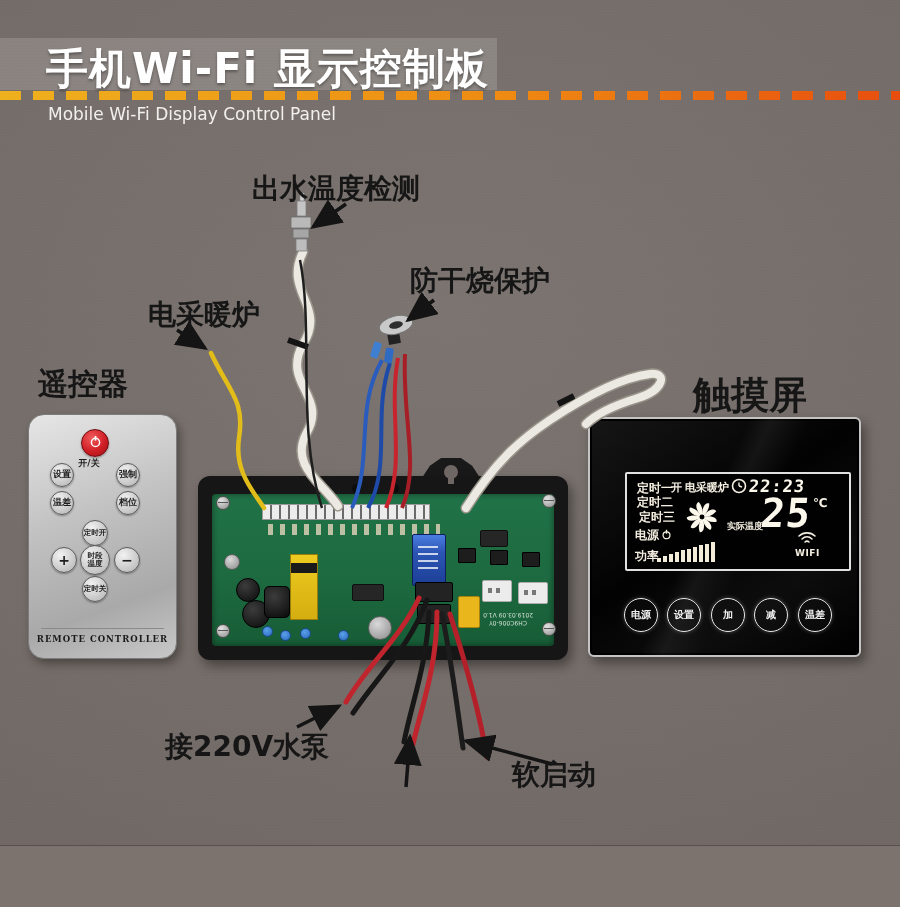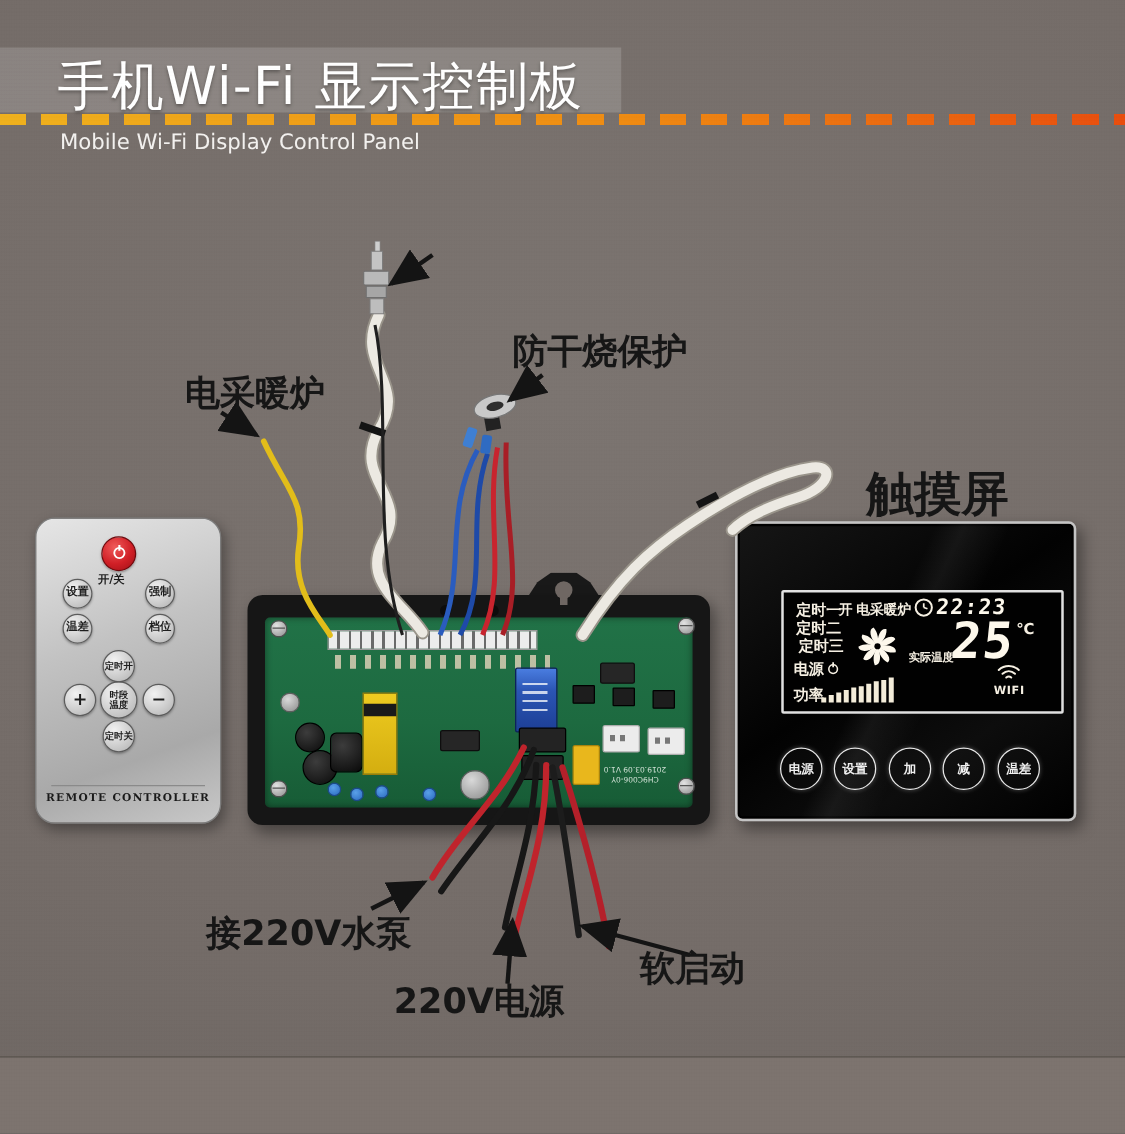--- a/index.html
+++ b/index.html
@@ -10,21 +10,21 @@
   }
   #stage::after{ 
     content:"";position:absolute;inset:0;pointer-events:none;opacity:.25;
     background:
       repeating-linear-gradient(0deg, rgba(0,0,0,.04) 0 1px, transparent 1px 3px),
       repeating-linear-gradient(90deg, rgba(255,255,255,.03) 0 1px, transparent 1px 2px);
   }
   .abs{position:absolute;}
   
   .band{left:0;top:38px;width:497px;height:52px;background:rgba(255,255,255,.16);}
-  .title{left:46px;top:41px;font-size:42px;font-weight:normal;color:#fff;
+  .title{left:46px;top:41px;font-size:42px;font-weight:bold;color:#fff;
          text-shadow:0 2px 3px rgba(0,0,0,.35);letter-spacing:1px;white-space:nowrap;}
   .dashes{left:0;top:91px;width:900px;height:9px;
     background:linear-gradient(90deg,#efb11d 0%,#ef8c12 55%,#e84d0e 100%);
     -webkit-mask-image:repeating-linear-gradient(90deg,#000 0 21px,transparent 21px 33px);
     mask-image:repeating-linear-gradient(90deg,#000 0 21px,transparent 21px 33px);}
   .subtitle{left:48px;top:104px;font-size:17px;color:#f3f1ef;}
   
   .lbl{font-weight:bold;color:#161616;white-space:nowrap;z-index:6;}
   
   .bstrip{left:0;top:845px;width:900px;height:62px;background:#7c736e;border-top:1px solid #55504b;}
@@ -111,20 +111,21 @@
 
 <div id="stage">
 
   <div class="abs bstrip"></div>
 
   <div class="abs band"></div>
   <div class="abs title">手机Wi-Fi 显示控制板</div>
   <div class="abs dashes"></div>
   <div class="abs subtitle">Mobile Wi-Fi Display Control Panel</div>
 
+  <div class="abs lbl" style="left:38px;top:364px;font-size:30px;">遥控器</div>
   <div class="abs rc-body">
     <div class="rc-btn rc-power" style="left:52px;top:14px;width:26px;height:26px;">
       <span>
         <svg width="13" height="13" viewBox="0 0 14 14">
             <circle cx="7" cy="8" r="4.4" fill="none" stroke="#fff" stroke-width="1.6"></circle>
             <line x1="7" y1="1" x2="7" y2="6" stroke="#fff" stroke-width="1.8"></line>
           </svg>
       </span>
     </div>
     <div class="rc-label" style="left:30px;top:42px;width:60px;">开/关</div>
@@ -305,19 +306,19 @@
     <g stroke="#141414" stroke-width="3.5" fill="none">
       <path d="M346,204 L313,227" marker-end="url(#ah)"></path>
       <path d="M434,300 L408,320" marker-end="url(#ah)"></path>
       <path d="M177,330 L205,348" marker-end="url(#ah)"></path>
       <path d="M297,727 L339,706" marker-end="url(#ah)"></path>
       <path d="M406,787 L410,737" marker-end="url(#ah)"></path>
       <path d="M552,764 L466,741" marker-end="url(#ah)"></path>
     </g>
   </svg>
 
+  <div class="abs lbl" style="left:252px;top:170px;font-size:28px;">出水温度检测</div>
   <div class="abs lbl" style="left:390px;top:262px;font-size:28px;margin-left:20px;">防干烧保护</div>
   <div class="abs lbl" style="left:148px;top:296px;font-size:28px;">电采暖炉</div>
   <div class="abs lbl" style="left:165px;top:728px;font-size:28px;">接220V水泵</div>
-  <div class="abs lbl" style="left:315px;top:782px;font-size:28px;">220V电源</div>
   <div class="abs lbl" style="left:512px;top:756px;font-size:28px;">软启动</div>
 
 </div>
 
 </body></html>

